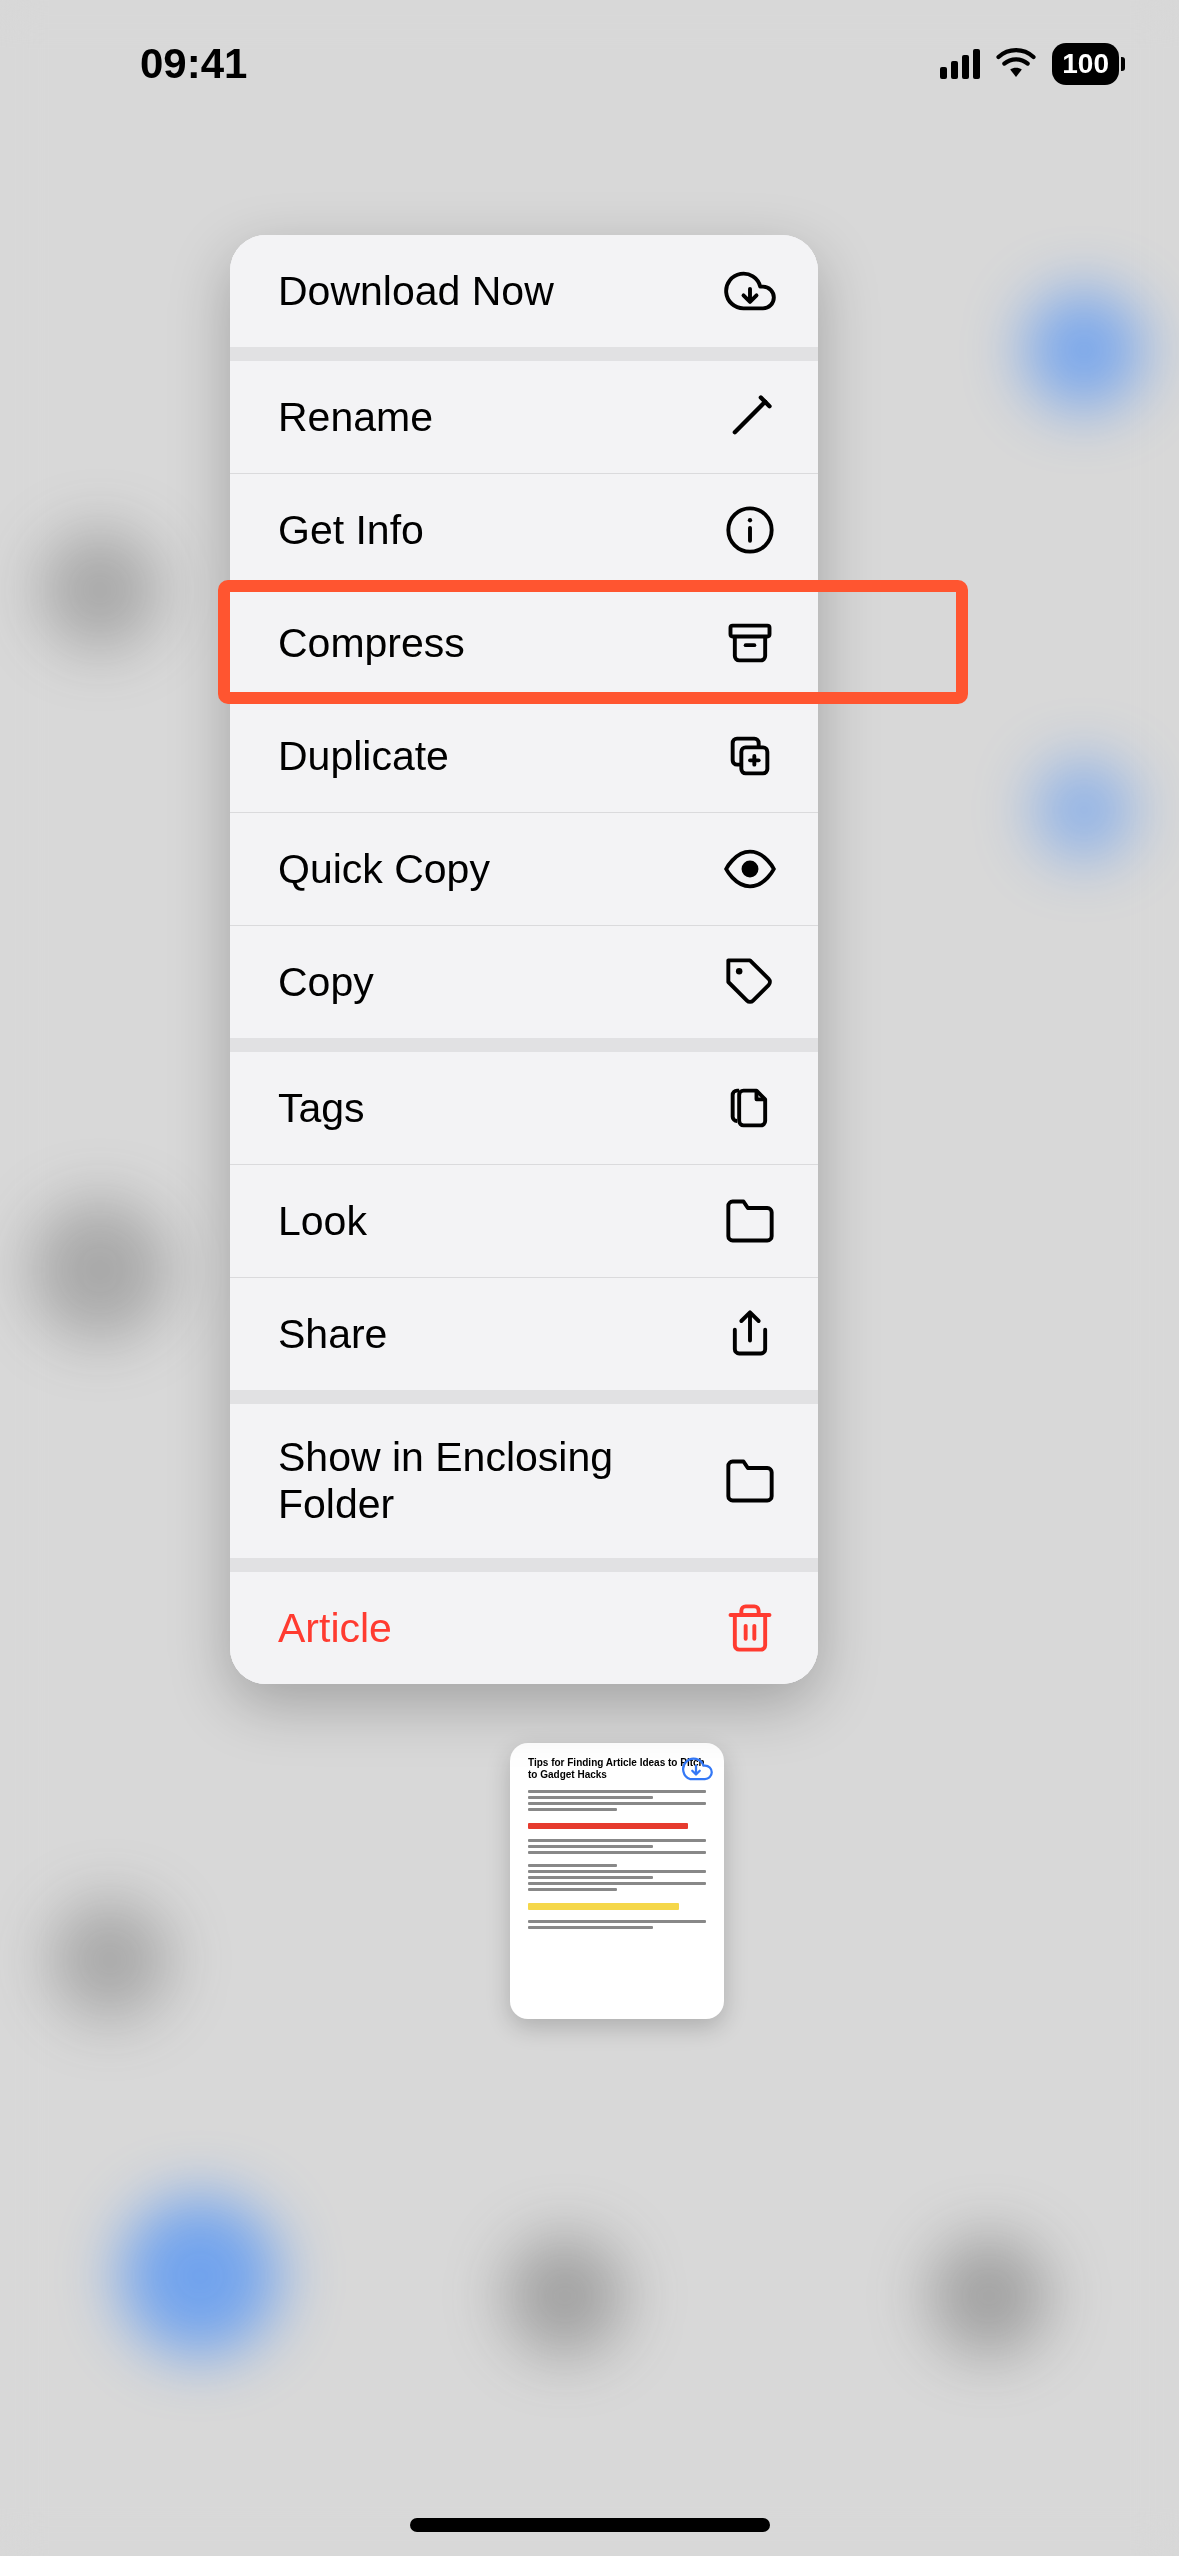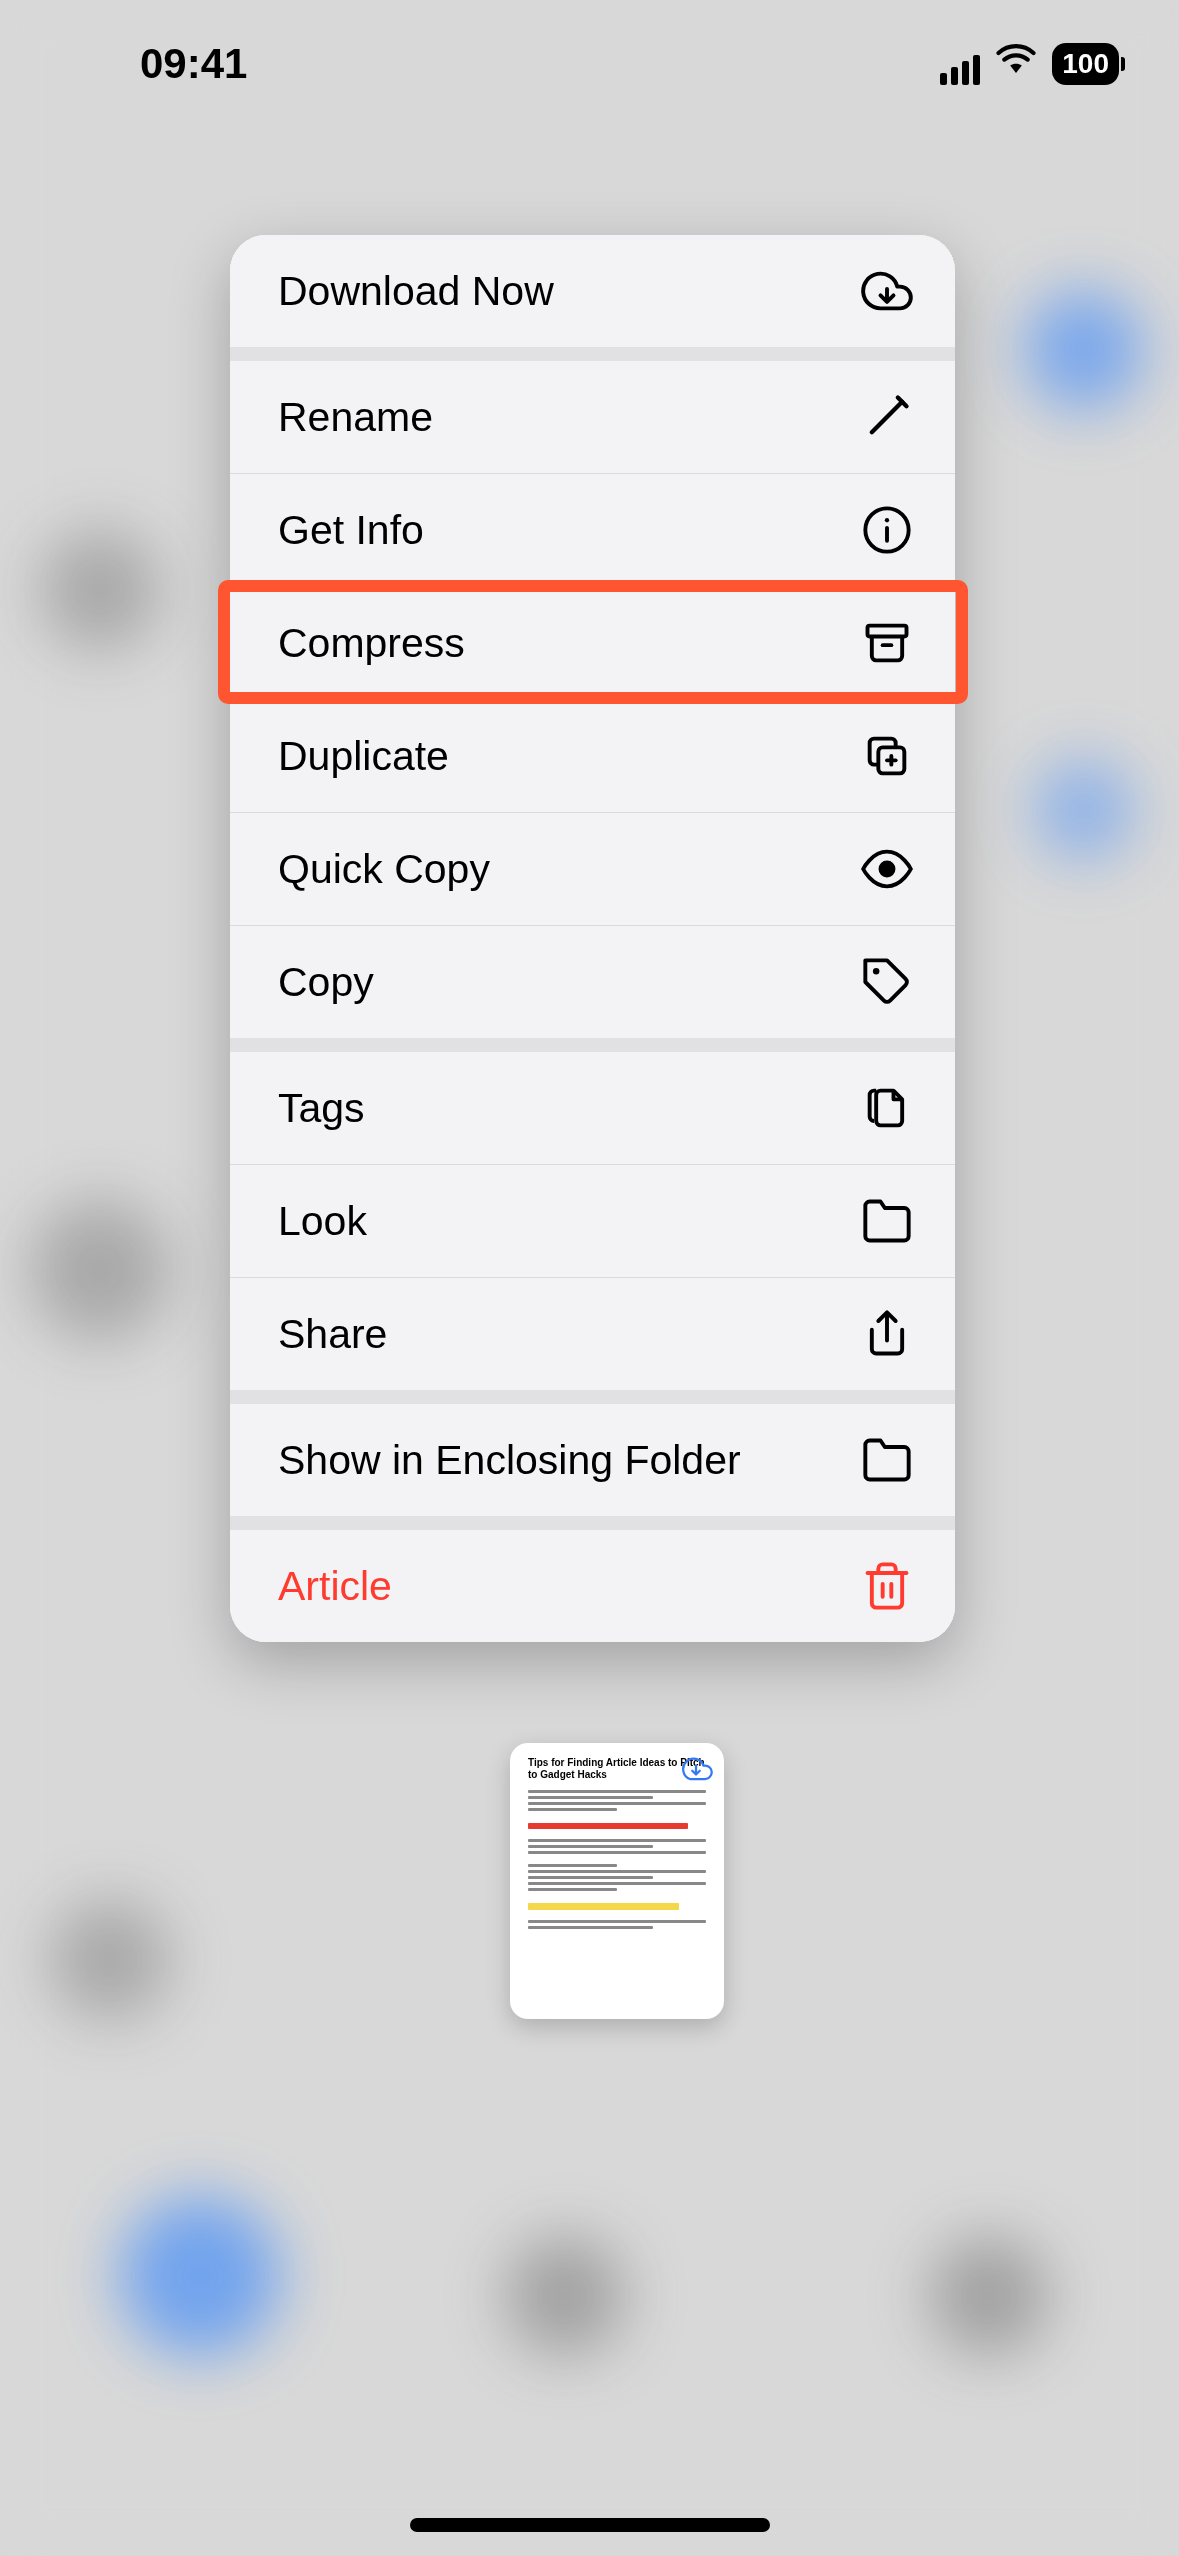--- a/index.html
+++ b/index.html
@@ -58,20 +58,21 @@
     }
     
     .status-time {
       font-size: 42px;
       font-weight: 600;
       color: #000;
     }
     
     .status-right {
       display: flex;
+      align-items: center;
       gap: 16px;
     }
     
     .signal-bars {
       display: flex;
       align-items: flex-end;
       gap: 4px;
     }
     
     .signal-bar {
@@ -106,21 +107,21 @@
       width: 4px;
       height: 14px;
       background: #000;
       border-radius: 0 3px 3px 0;
     }
     
     .context-menu {
       position: absolute;
       left: 230px;
       top: 235px;
-      width: 725px;
+      width: 588px;
       background: #f3f3f5;
       border-radius: 36px;
       overflow: hidden;
       box-shadow: 0 20px 60px rgba(0,0,0,0.25);
       z-index: 50;
     }
     
     .menu-group {
       background: #f3f3f5;
     }

